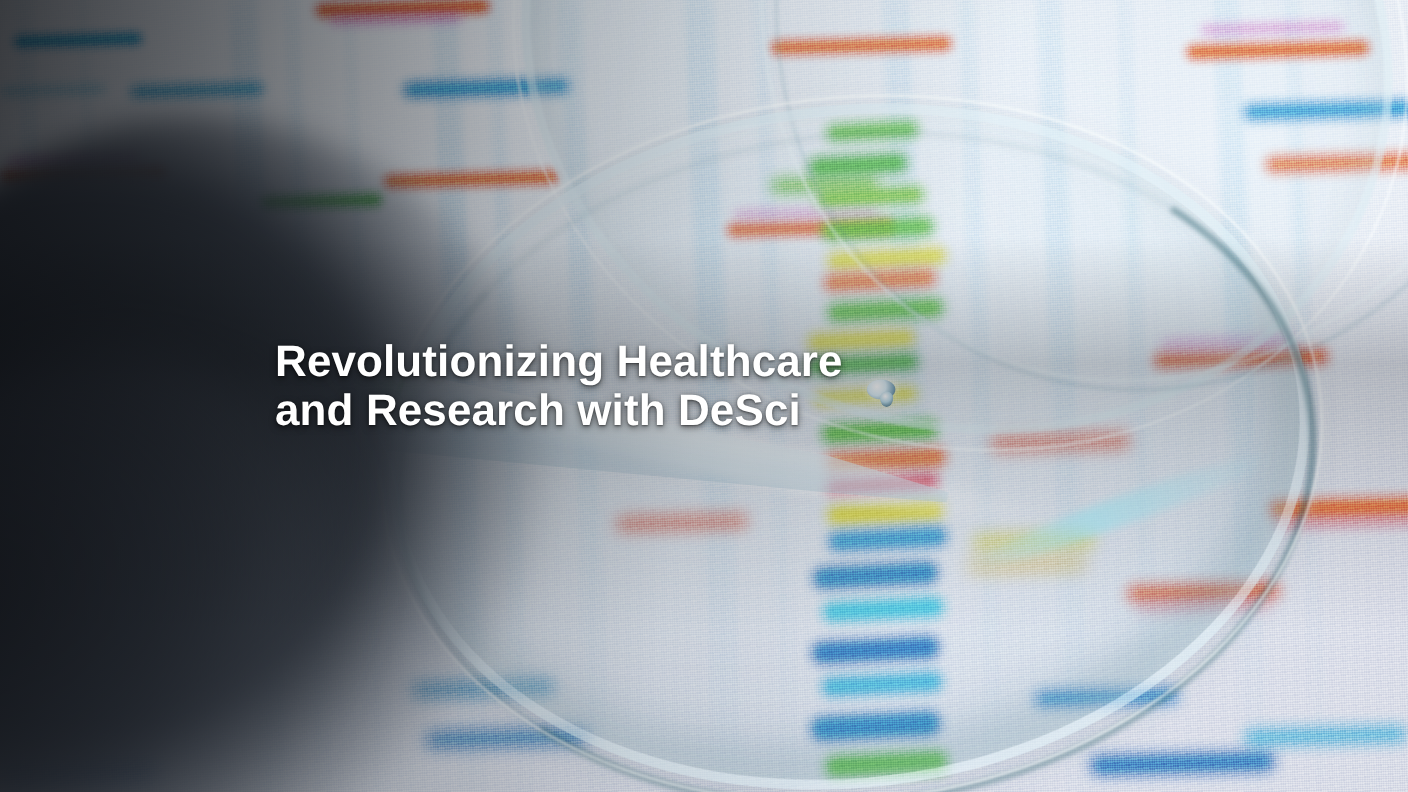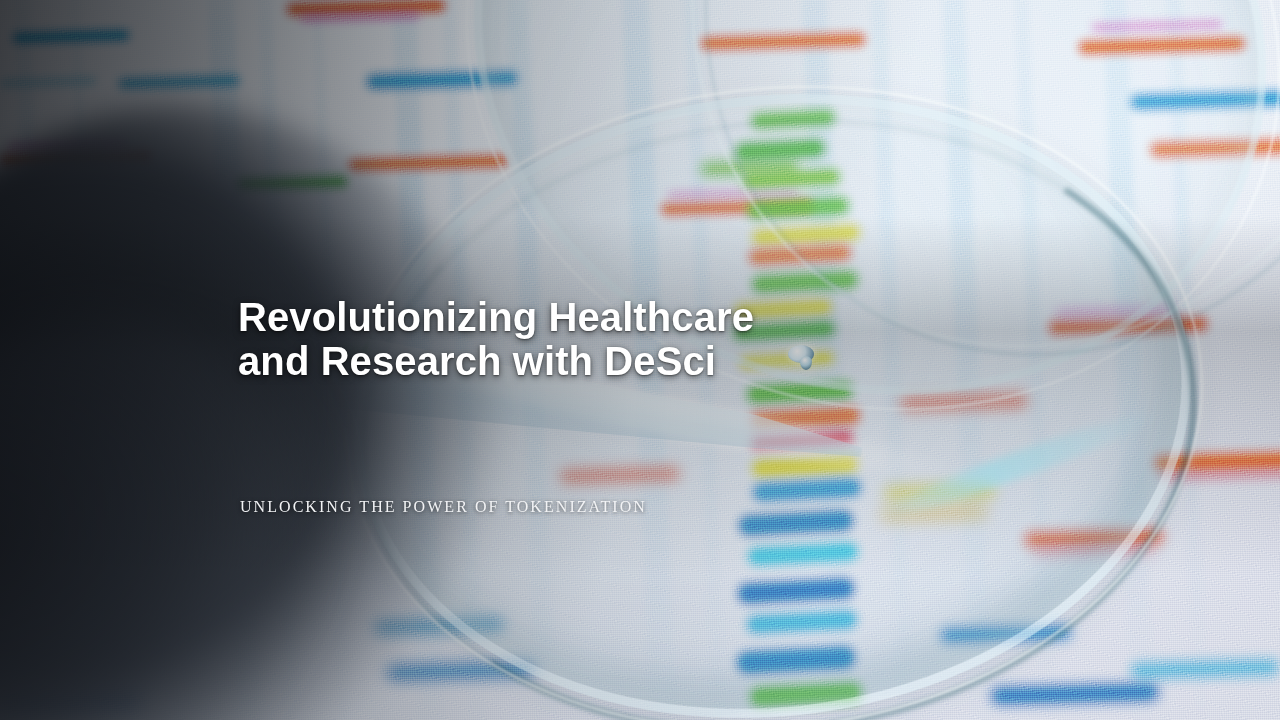--- a/index.html
+++ b/index.html
@@ -281,21 +281,21 @@
     position: absolute;
     left: 238px;
     top: 0;
     width: 760px;
     height: 100%;
   }
   .headline {
     position: absolute;
     top: 295px;
     left: 0;
-    margin: 0;
+    margin: 12px;
     font-family: "Liberation Sans", sans-serif;
     font-size: 40px;
     line-height: 44px;
     font-weight: 700;
     letter-spacing: 0.1px;
     color: #ffffff;
     text-shadow:
       0 2px 7px rgba(0,0,0,0.55),
       0 1px 2px rgba(0,0,0,0.45);
     white-space: pre-line;
@@ -429,16 +429,15 @@
 
     <div class="dark-shape"></div>
     <div class="dark-shape2"></div>
   </div>
 
   <div class="scrim"></div>
 
   <div class="content">
     <h1 class="headline">Revolutionizing Healthcare
 and Research with DeSci</h1>
-    <p class="subtitle">UNLOCKING THE POWER OF TOKENIZATION</p>
   </div>
 
 </div>
 
 </body></html>

